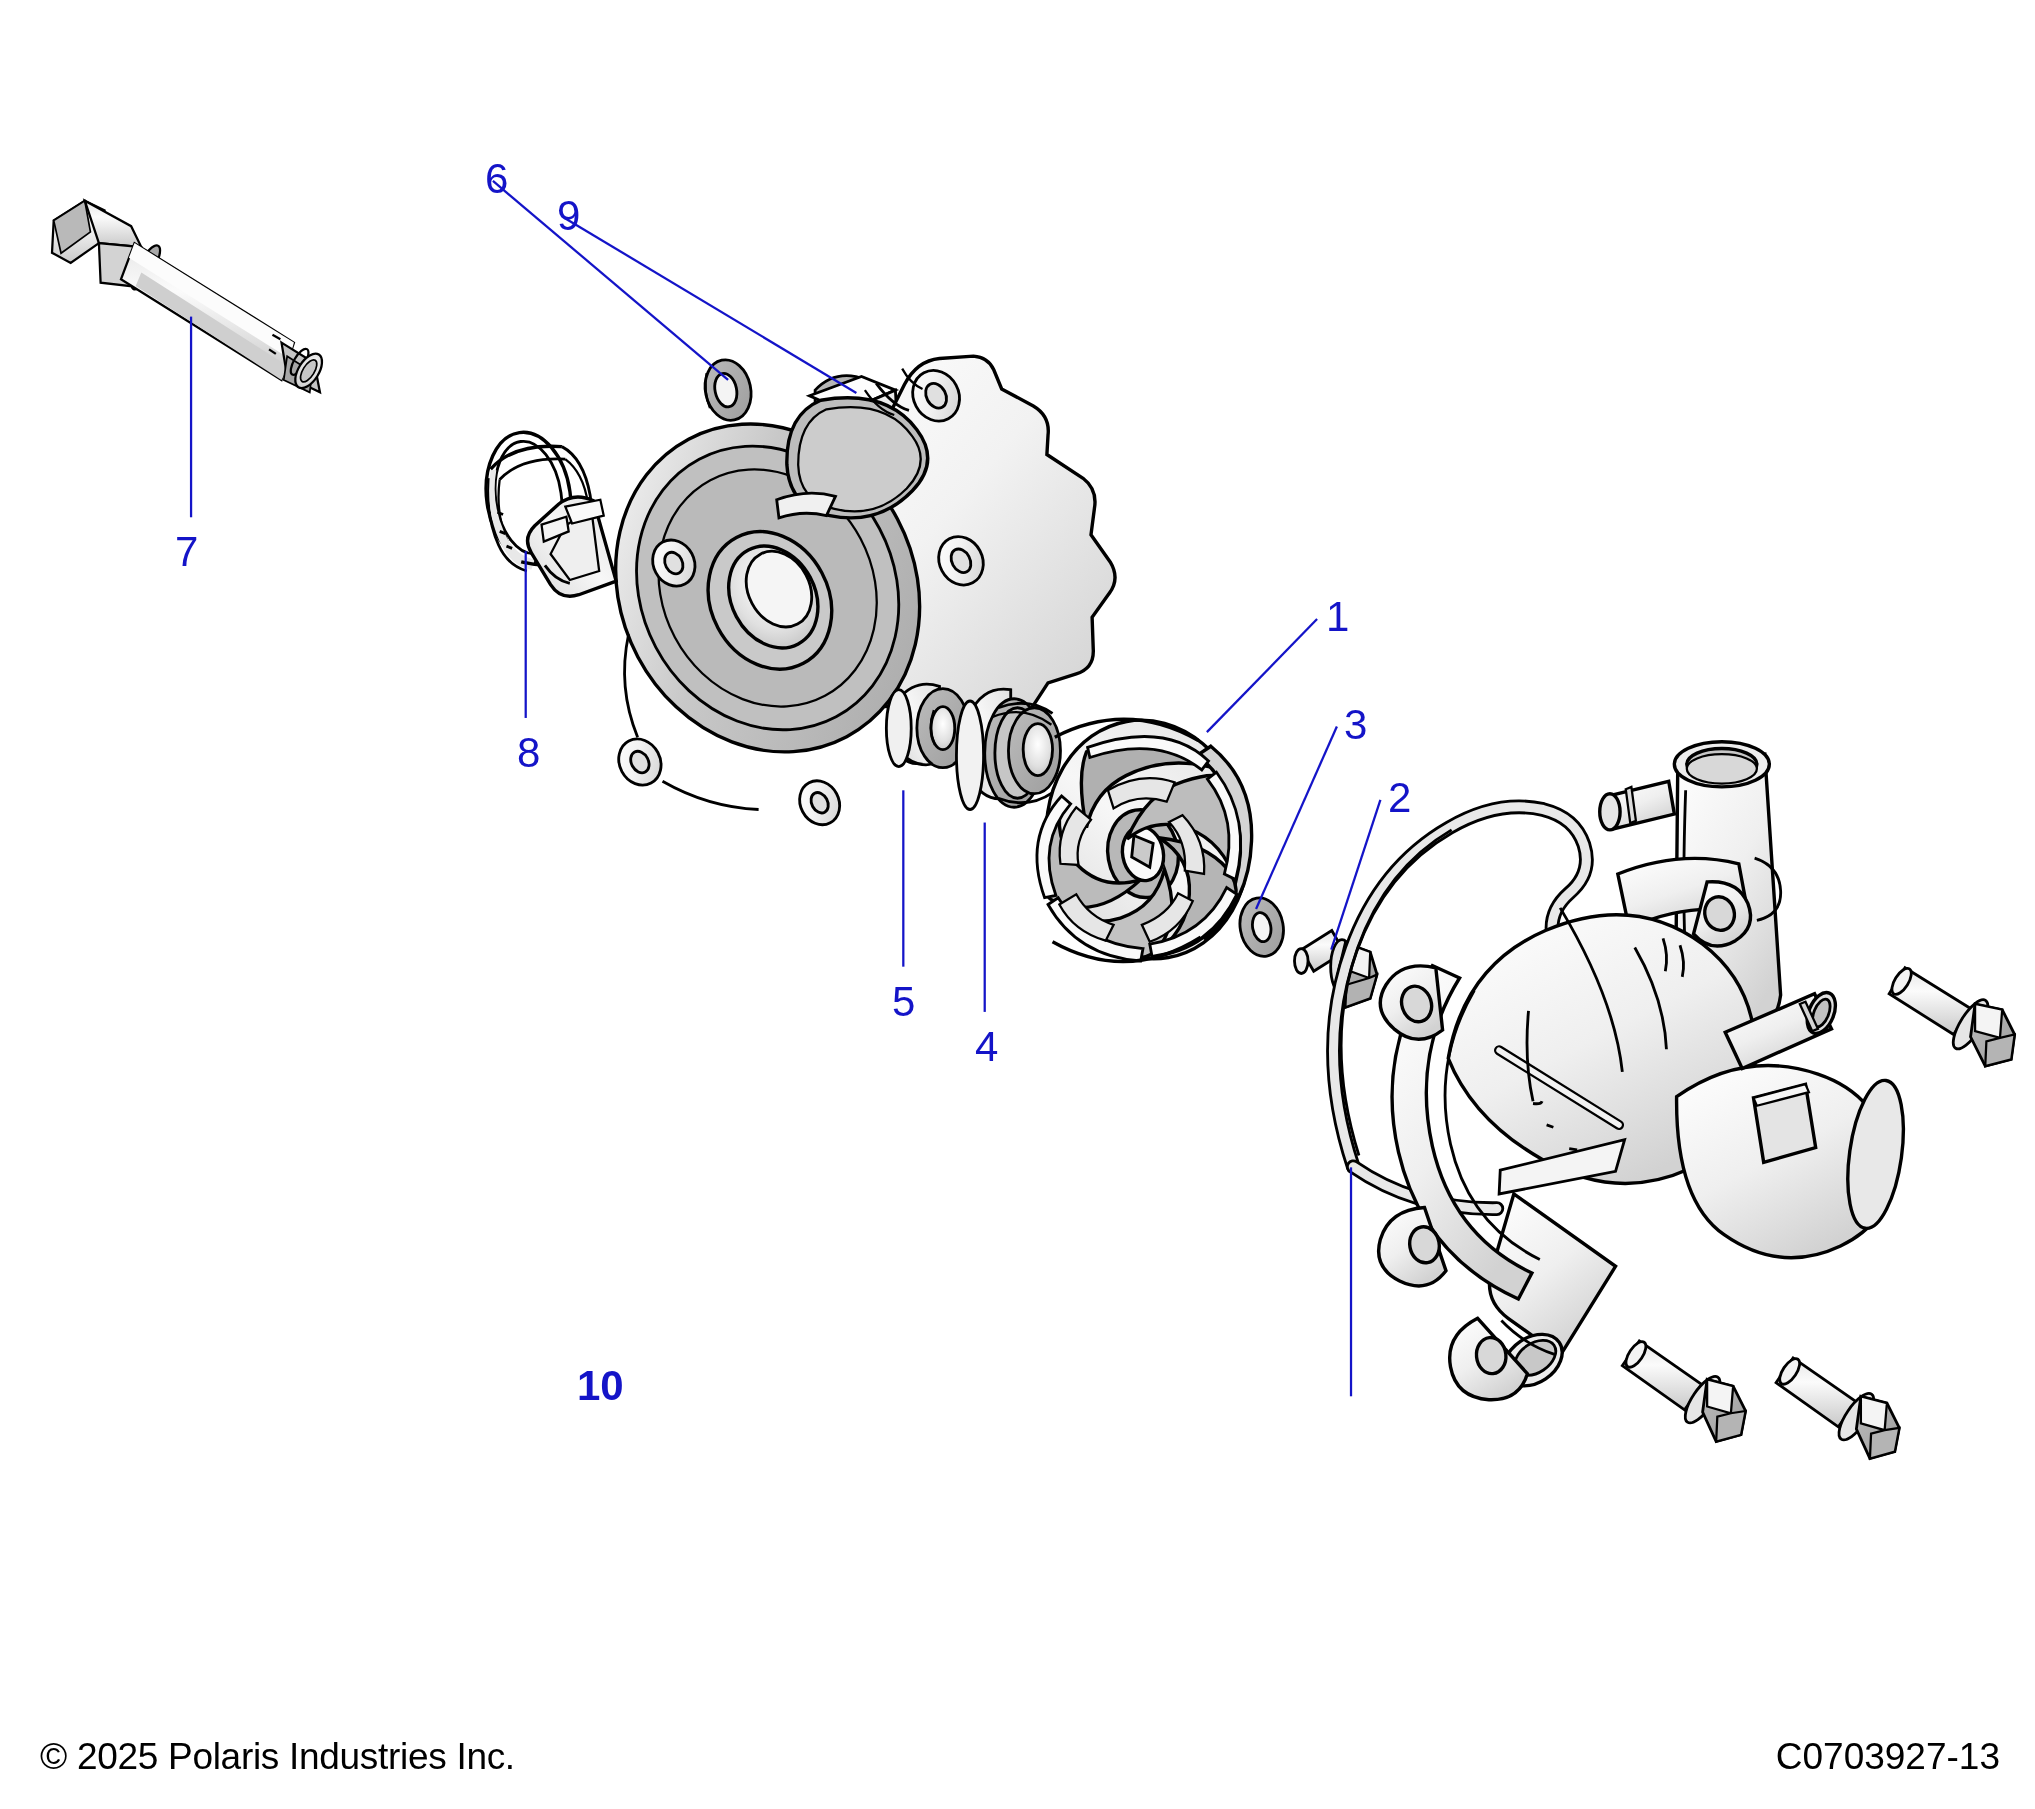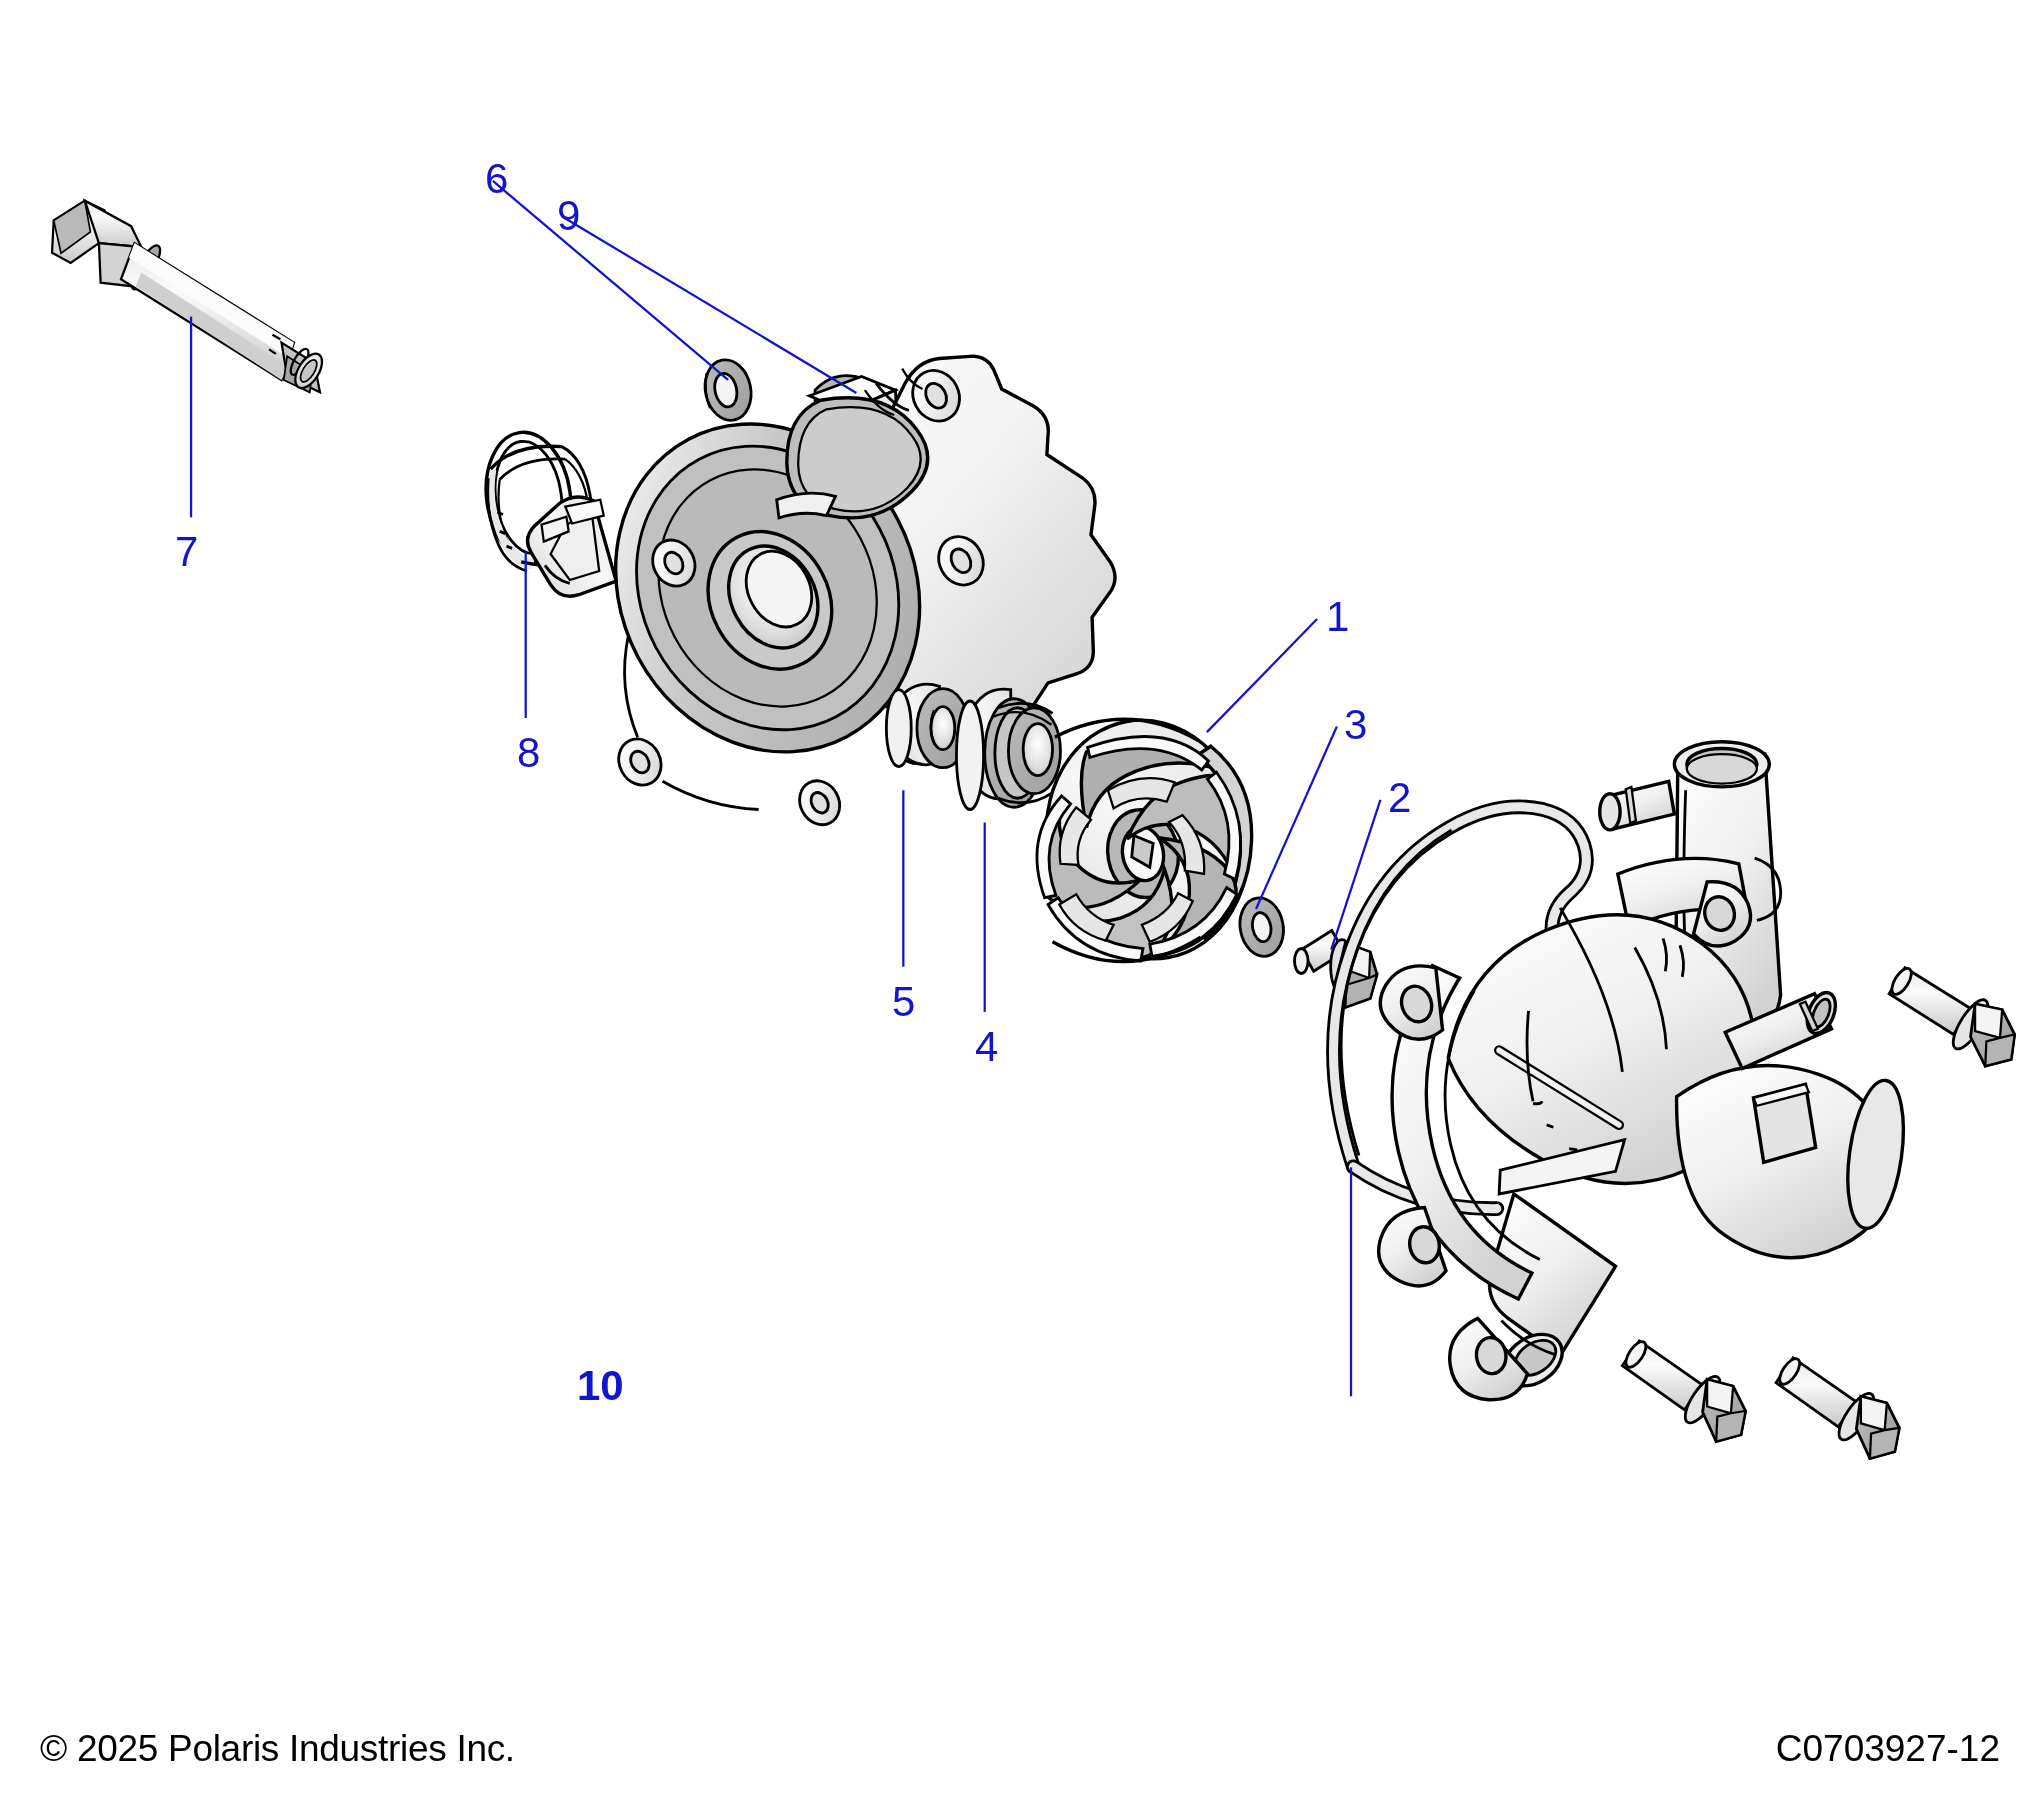--- a/index.html
+++ b/index.html
@@ -4,21 +4,21 @@
 <title>Water Pump Exploded Parts Diagram</title>
 <style>
   html,body{margin:0;padding:0;background:#ffffff;}
   body{
     width:2035px;height:1809px;
     font-family:"Liberation Sans","DejaVu Sans",sans-serif;
     overflow:hidden;position:relative;
   }
   #sheet{position:absolute;left:0;top:0;width:2035px;height:1809px;background:#fff;}
   #artboard{position:absolute;left:0;top:0;width:2035px;height:1809px;}
-  .footer{position:absolute;bottom:12px;left:0;width:2035px;height:102px;}
+  .footer{position:absolute;bottom:4px;left:0;width:2035px;height:102px;}
   .copyright{
     position:absolute;left:40px;top:33px;
     font-size:37px;color:#000;white-space:nowrap;
     font-family:"Liberation Sans","DejaVu Sans",sans-serif;
     letter-spacing:-0.3px;
   }
   .partnum{
     position:absolute;right:35px;top:33px;
     font-size:37px;color:#000;white-space:nowrap;
     font-family:"Liberation Sans","DejaVu Sans",sans-serif;
@@ -437,17 +437,17 @@
       <div class="callout-label" style="left: 892px; top: 981px; color: rgb(20, 20, 200);">5</div>
       <div class="callout-label" style="left: 485px; top: 158px; color: rgb(20, 20, 200);">6</div>
       <div class="callout-label" style="left: 175px; top: 531px; color: rgb(20, 20, 200);">7</div>
       <div class="callout-label" style="left: 517px; top: 732px; color: rgb(20, 20, 200);">8</div>
       <div class="callout-label" style="left: 557px; top: 195px; color: rgb(20, 20, 200);">9</div>
       <div class="callout-label" style="left: 577px; top: 1365px; color: rgb(20, 20, 200); font-weight: bold;">10</div>
     </div>
 
   <div class="footer">
     <div class="copyright">© 2025 Polaris Industries Inc.</div>
-    <div class="partnum">C0703927-12</div>
+    <div class="partnum">C0703927-13</div>
   </div>
 
 </div>
 
 
 </body></html>

